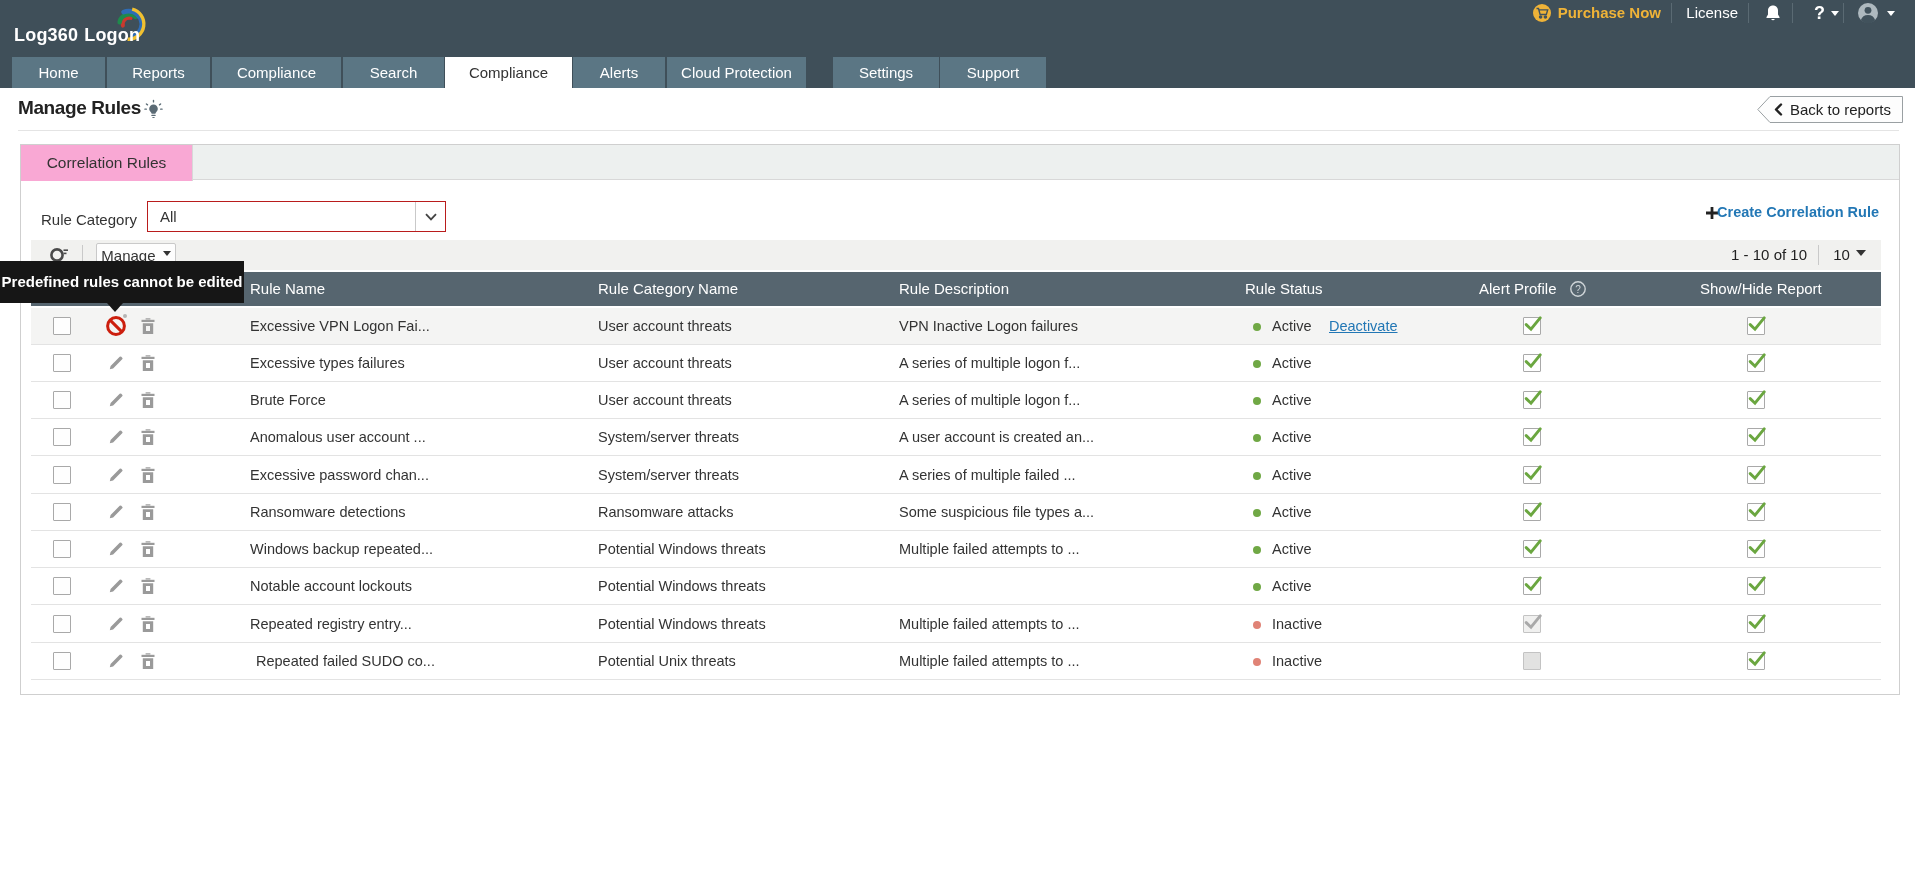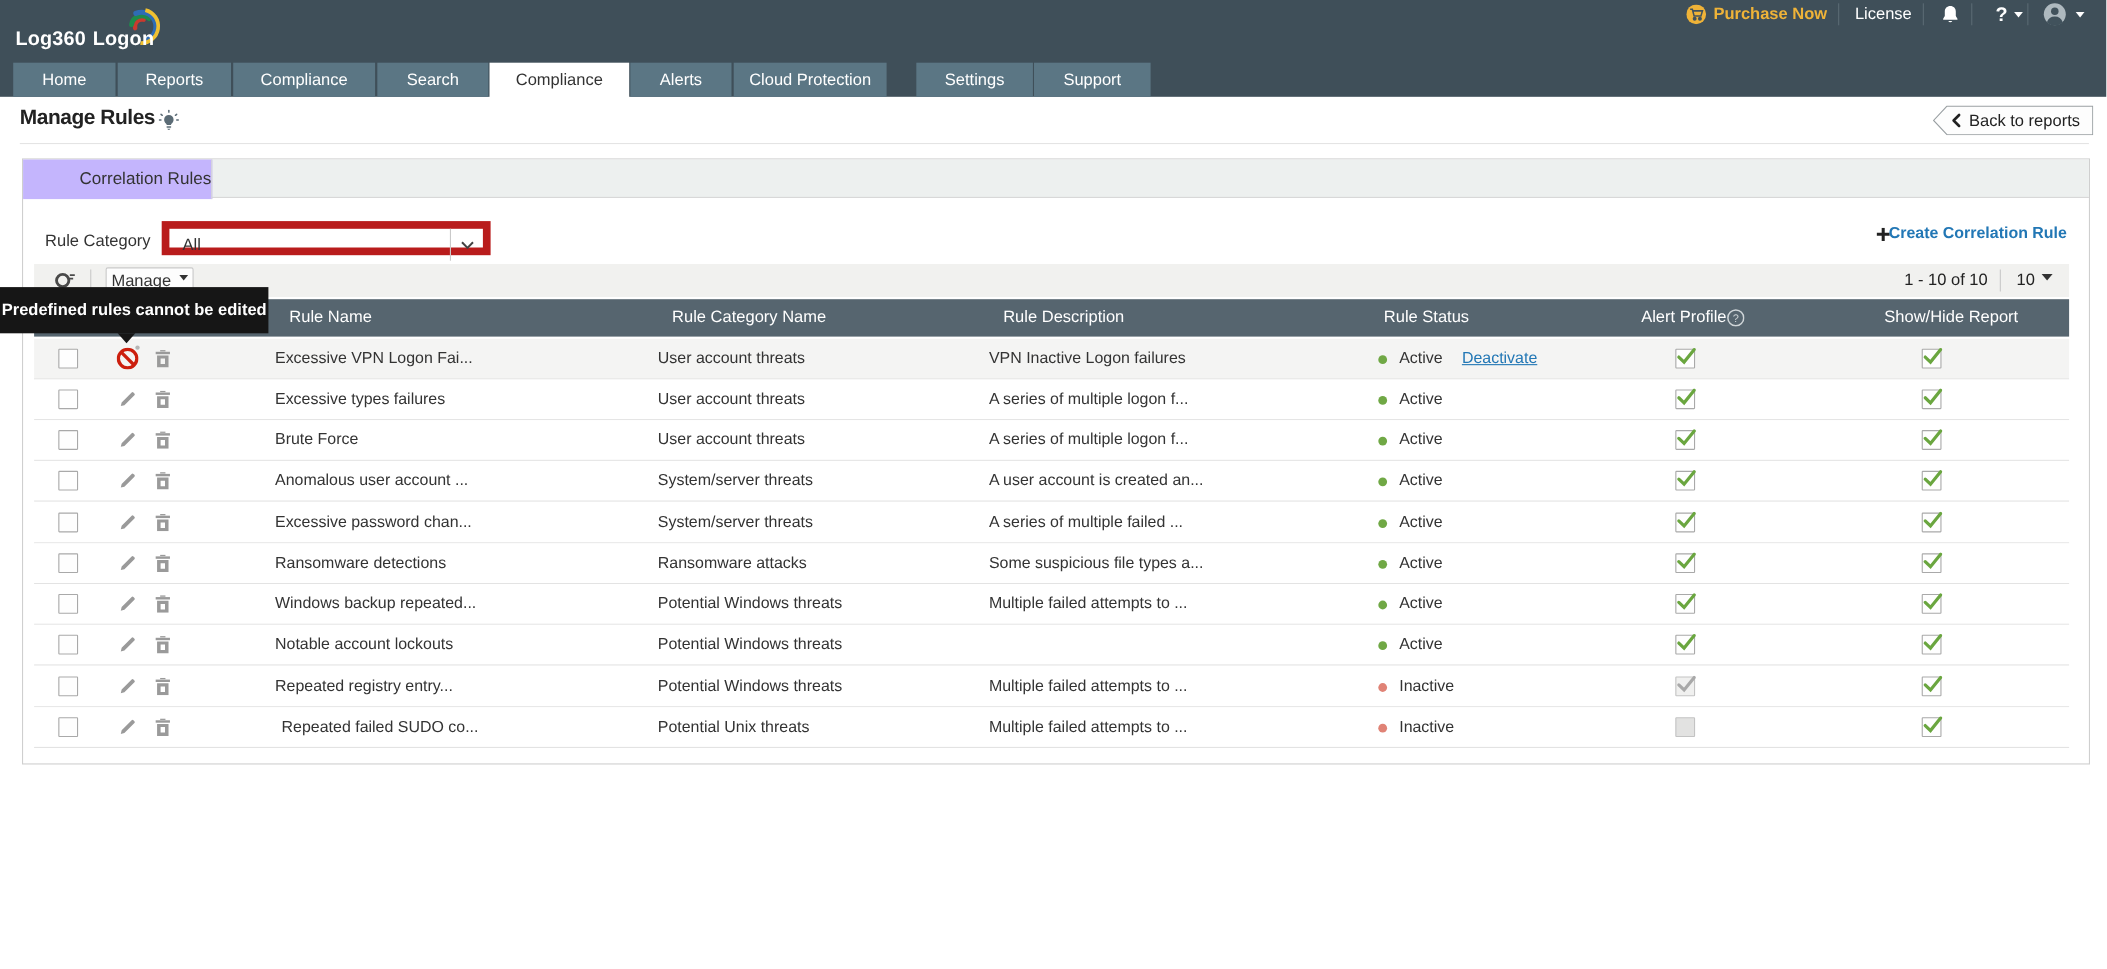--- a/index.html
+++ b/index.html
@@ -20,36 +20,36 @@
   .nav.act { background:#fff; color:#333; height:33px; z-index:3; }
 
   
   #ptitle { position:absolute; left:18px; top:97px; font-size:19px; font-weight:bold; letter-spacing:-0.4px; color:#222; }
   #hr1 { position:absolute; left:18px; top:130px; width:1881px; height:1px; background:#e4e4e4; }
   #backbtn { position:absolute; left:1757px; top:96px; }
 
   
   #panel { position:absolute; left:20px; top:144px; width:1880px; height:551px; border:1px solid #cfcfcf; background:#fff; }
   #tabstrip { position:absolute; left:0; top:0; width:1878px; height:35px; background:#edf0ef; border-bottom:1px solid #d8d8d8; }
-  #ctab { position:absolute; left:0; top:0; width:172px; height:36px; background:#c4b5fd; border-right:1px solid #d8d8d8; font-size:15.5px; color:#333; text-align:right; line-height:35px; }
+  #ctab { position:absolute; left:0; top:0; width:172px; height:36px; background:#f9a8d4; border-right:1px solid #d8d8d8; font-size:15.5px; color:#333; text-align:center; line-height:35px; }
 
   #rclbl { position:absolute; left:20px; top:66px; font-size:15px; color:#333; }
-  #rcsel { position:absolute; left:126px; top:56px; width:299px; height:31px; border:7px solid #b91c1c; background:#fff; }
+  #rcsel { position:absolute; left:126px; top:56px; width:299px; height:31px; border:1px solid #b91c1c; background:#fff; }
   #rcsel .val { position:absolute; left:12px; top:0; line-height:29px; font-size:15px; color:#333; }
   #rcsel .arr { position:absolute; right:0; top:0; width:30px; height:29px; border-left:1px solid #c9c9c9; }
 
   #createlink { position:absolute; right:20px; top:59px; font-size:14.5px; color:#2277b5; font-weight:bold; }
 
   #toolbar { position:absolute; left:10px; top:95px; width:1850px; height:30px; background:#f1f1ef; }
   #managebtn { position:absolute; left:65px; top:3px; width:80px; height:25px; background:#fdfdfd; border:1px solid #c9c9c9; border-radius:2px; font-size:15px; color:#333; text-align:center; line-height:23px; }
   #pag { position:absolute; right:74px; top:0; height:30px; line-height:30px; font-size:15px; color:#222; }
 
   
   #thead { position:absolute; left:10px; top:127px; width:1850px; height:34px; background:#56656f; color:#fff; font-size:15px; }
-  #thead span { position:absolute; top:0; line-height:34px;margin-left:13px; }
+  #thead span { position:absolute; top:0; line-height:34px; }
   .row { position:absolute; left:10px; width:1850px; height:37px; border-bottom:1px solid #e3e3e3; background:#fff; font-size:14.5px; color:#333; }
   .row.hl { background:#f4f4f3; }
   .row .c { position:absolute; top:0; line-height:37px; white-space:nowrap; }
   .cb { position:absolute; width:18px; height:18px; background:#fefefe; border:1px solid #a9a9a9; border-radius:1px; }
   .dot { position:absolute; width:8px; height:8px; border-radius:50%; top:15px; }
   .dot.g { background:#70a845; }
   .dot.r { background:#e08376; }
   .lnk { color:#2277b5; text-decoration:underline; }
 
   

